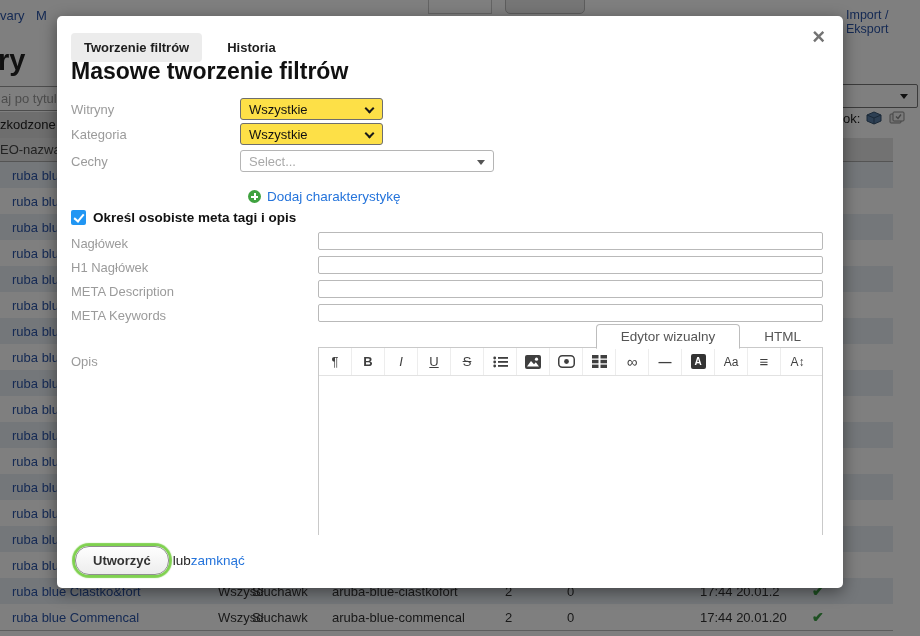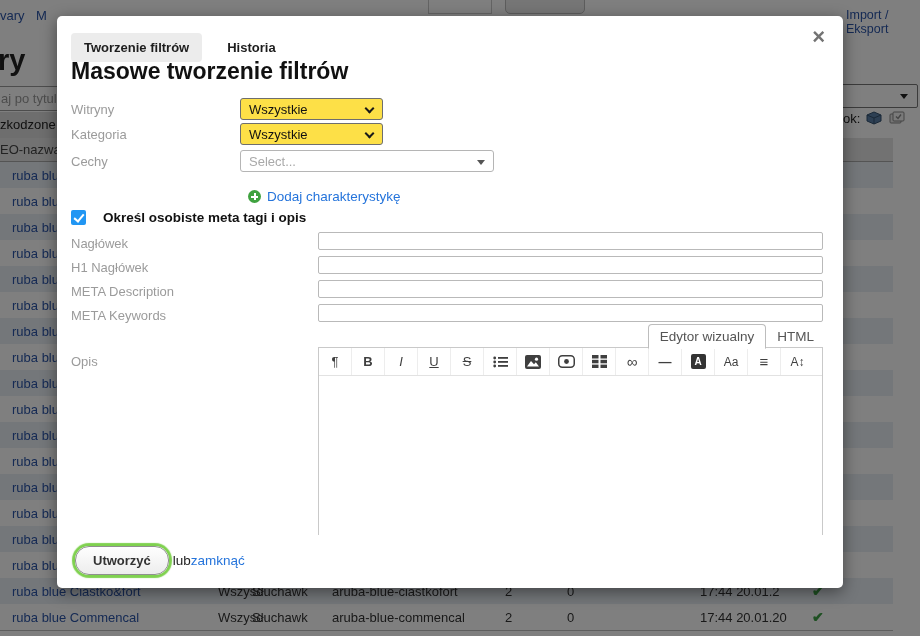--- a/index.html
+++ b/index.html
@@ -56,29 +56,29 @@
     display:flex; align-items:center; padding:0 20px 0 8px; cursor:pointer;
   }
   .sel2 .tri { position:absolute; right:8px; top:9px; width:0; height:0;
     border-left:4px solid transparent; border-right:4px solid transparent; border-top:5px solid #555; }
   .add-link { position:absolute; left:191px; top:173px; display:flex; align-items:center; gap:6px; cursor:pointer; }
   .plus-ic { position:relative; width:13px; height:13px; border-radius:50%; background:#3fa23f; }
   .plus-ic::before, .plus-ic::after { content:""; position:absolute; background:#fff; }
   .plus-ic::before { left:6px; top:3px; width:1.6px; height:7px; }
   .plus-ic::after  { left:3px; top:6px; width:7px; height:1.6px; }
   .add-link a { font-size:13.5px; color:#2574db; text-decoration:none; }
-  .cb-row { position:absolute; left:14px; top:194px; display:flex; align-items:flex-end; gap:17px; }
+  .cb-row { position:absolute; left:14px; top:194px; display:flex; align-items:flex-end; gap:7px; }
   .cbox { position:relative; width:15px; height:15px; background:#2196f3; border-radius:2px; cursor:pointer; }
   .cbox::after { content:""; position:absolute; left:5px; top:2px; width:4px; height:8px;
     border:solid #fff; border-width:0 2px 2px 0; transform:rotate(40deg); }
   .cb-row .cb-label { font-size:13.5px; font-weight:bold; color:#111; }
   .txt-input { position:absolute; left:261px; width:505px; height:18px;
     border:1px solid #b9b9b9; border-radius:2px; background:#fff; font:13px "Liberation Sans",sans-serif; padding:0 4px; }
   .ed-tabs { position:absolute; left:261px; top:310px; width:507px; height:22px; display:flex; justify-content:flex-end; align-items:flex-end; }
-  .ed-tab { font-size:13.5px; color:#555; padding:4px 11px; cursor:pointer; }
+  .ed-tab { font-size:13.5px; color:#555; padding:4px 24px; cursor:pointer; }
   .ed-tab.active { border:1px solid #bdbdbd; border-bottom:1px solid #fff; border-radius:4px 4px 0 0; background:#fff; margin-bottom:-1px; z-index:2; }
   .editor { position:absolute; left:261px; top:331px; width:505px; height:188px; border:1px solid #c9c9c9; background:#fff; }
   .ed-toolbar { display:flex; height:28px; border-bottom:1px solid #e2e2e2; }
   .tb { width:33px; height:27px; display:flex; align-items:center; justify-content:center;
     border-right:1px solid #ededed; color:#3f3f3f; font-size:13px; cursor:pointer; }
   .tb .u { text-decoration:underline; } .tb .s { text-decoration:line-through; }
   .tb .it { font-style:italic; } .tb .bd { font-weight:bold; }
   .tb .colA { background:#333; color:#fff; width:15px; height:15px; border-radius:2px;
     display:flex; align-items:center; justify-content:center; font-size:10px; font-weight:bold; }
   .ed-content { height:159px; background:#fff; }

